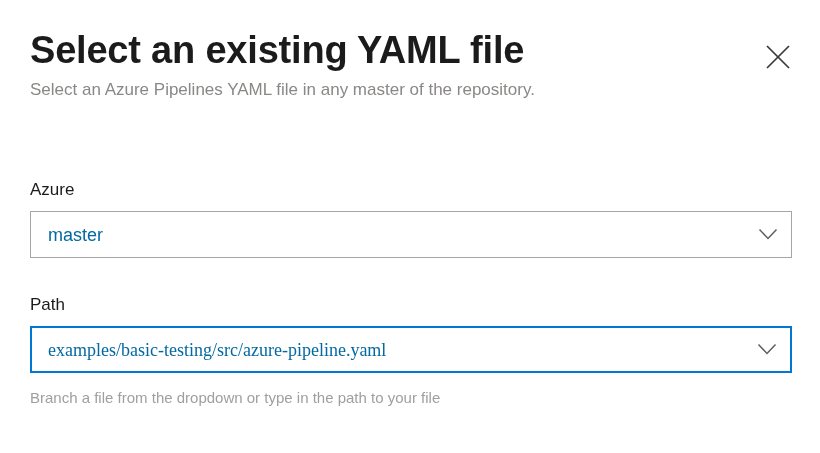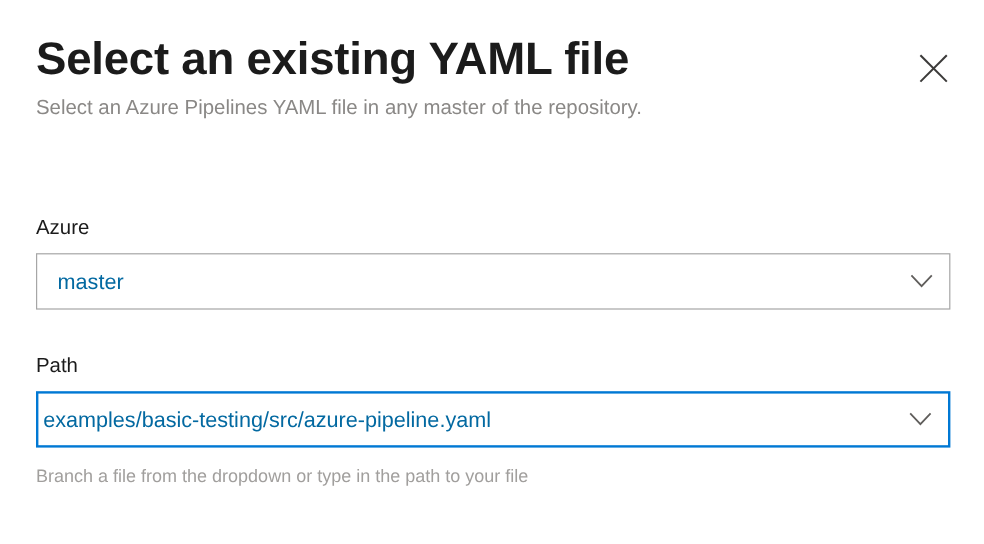--- a/index.html
+++ b/index.html
@@ -107,21 +107,21 @@
     padding-left: 17px;
     padding-right: 8px;
     white-space: nowrap;
     overflow: hidden;
     text-overflow: ellipsis;
     background: transparent;
     border: none;
     outline: none;
     font-family: "Liberation Sans", sans-serif;
   }
-  .combo.focused .combo-value { padding-left: 4px; }
+  .combo.focused .combo-value { padding-left: 16px; font-family: Liberation Serif, serif; }
 
   .combo-caret {
     flex: 0 0 auto;
     width: 46px;
     height: 100%;
     display: flex;
     align-items: center;
     justify-content: center;
     cursor: pointer;
   }

